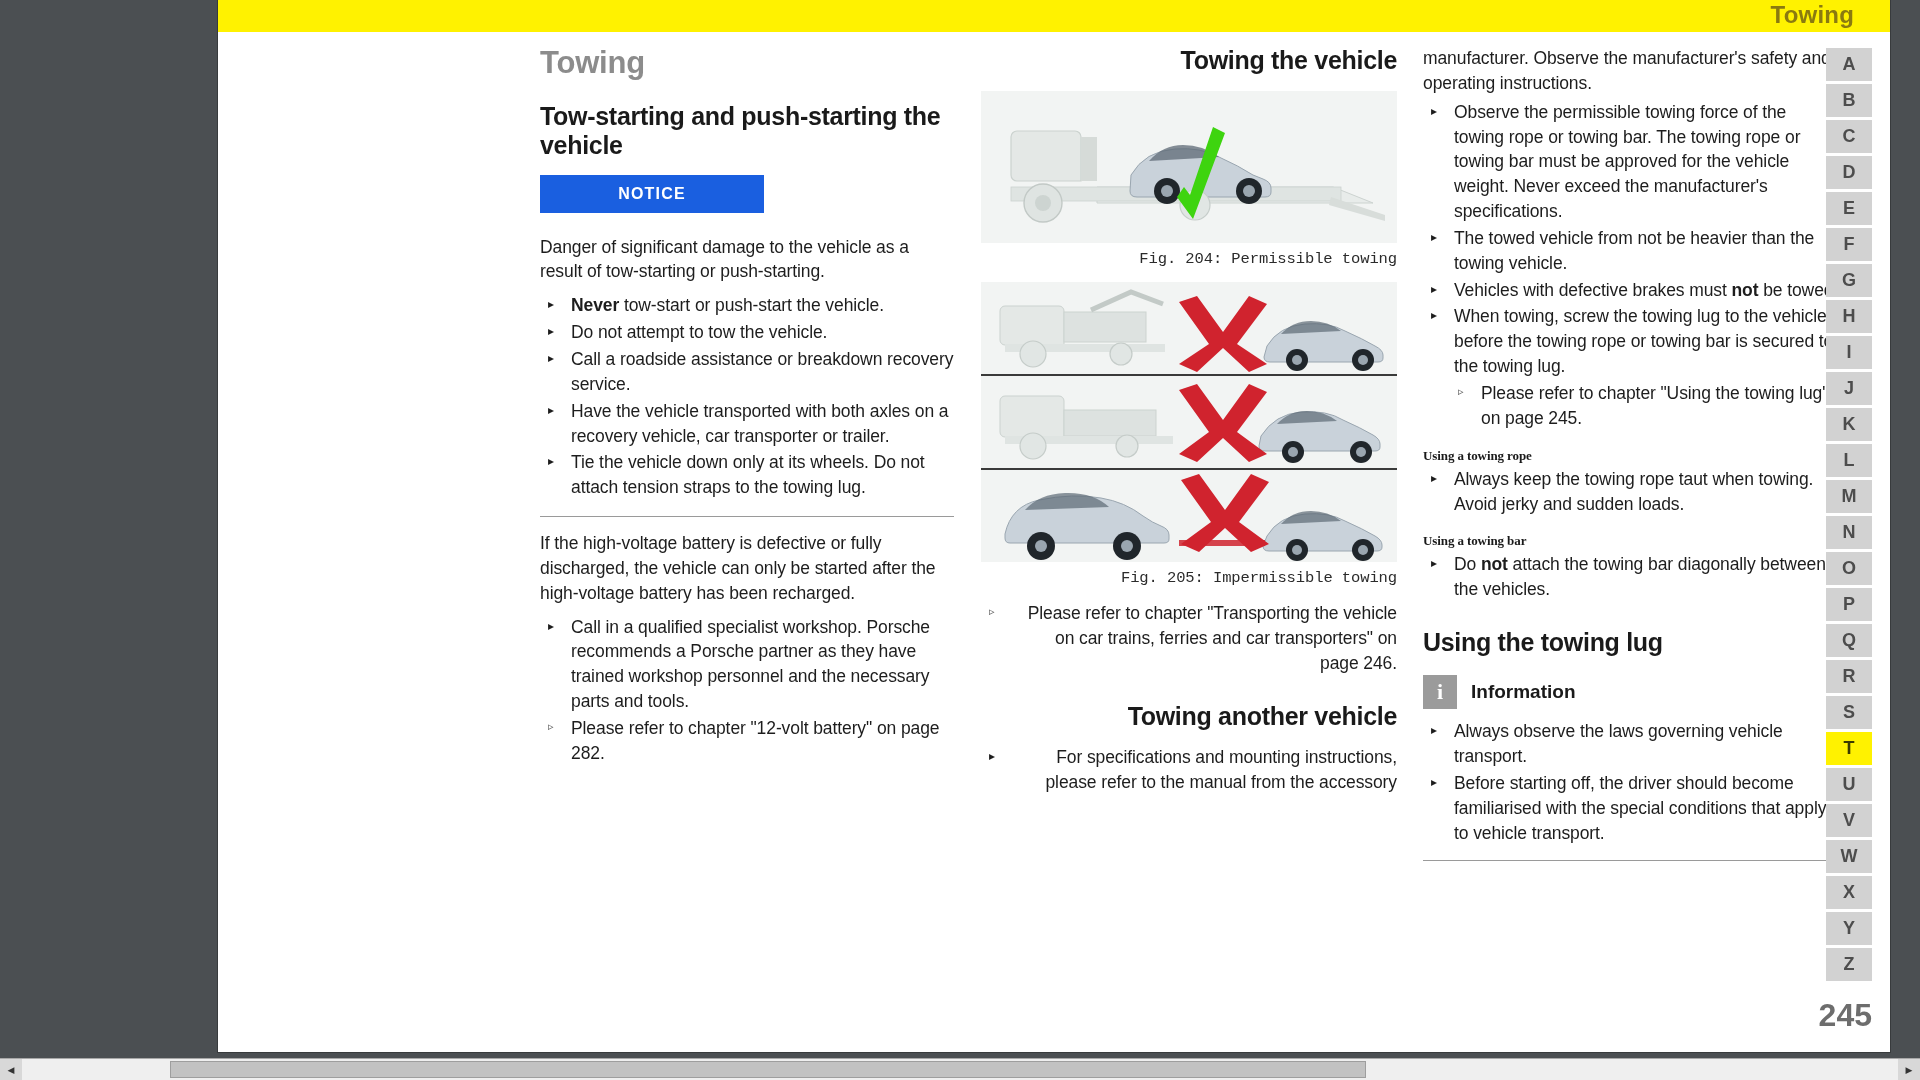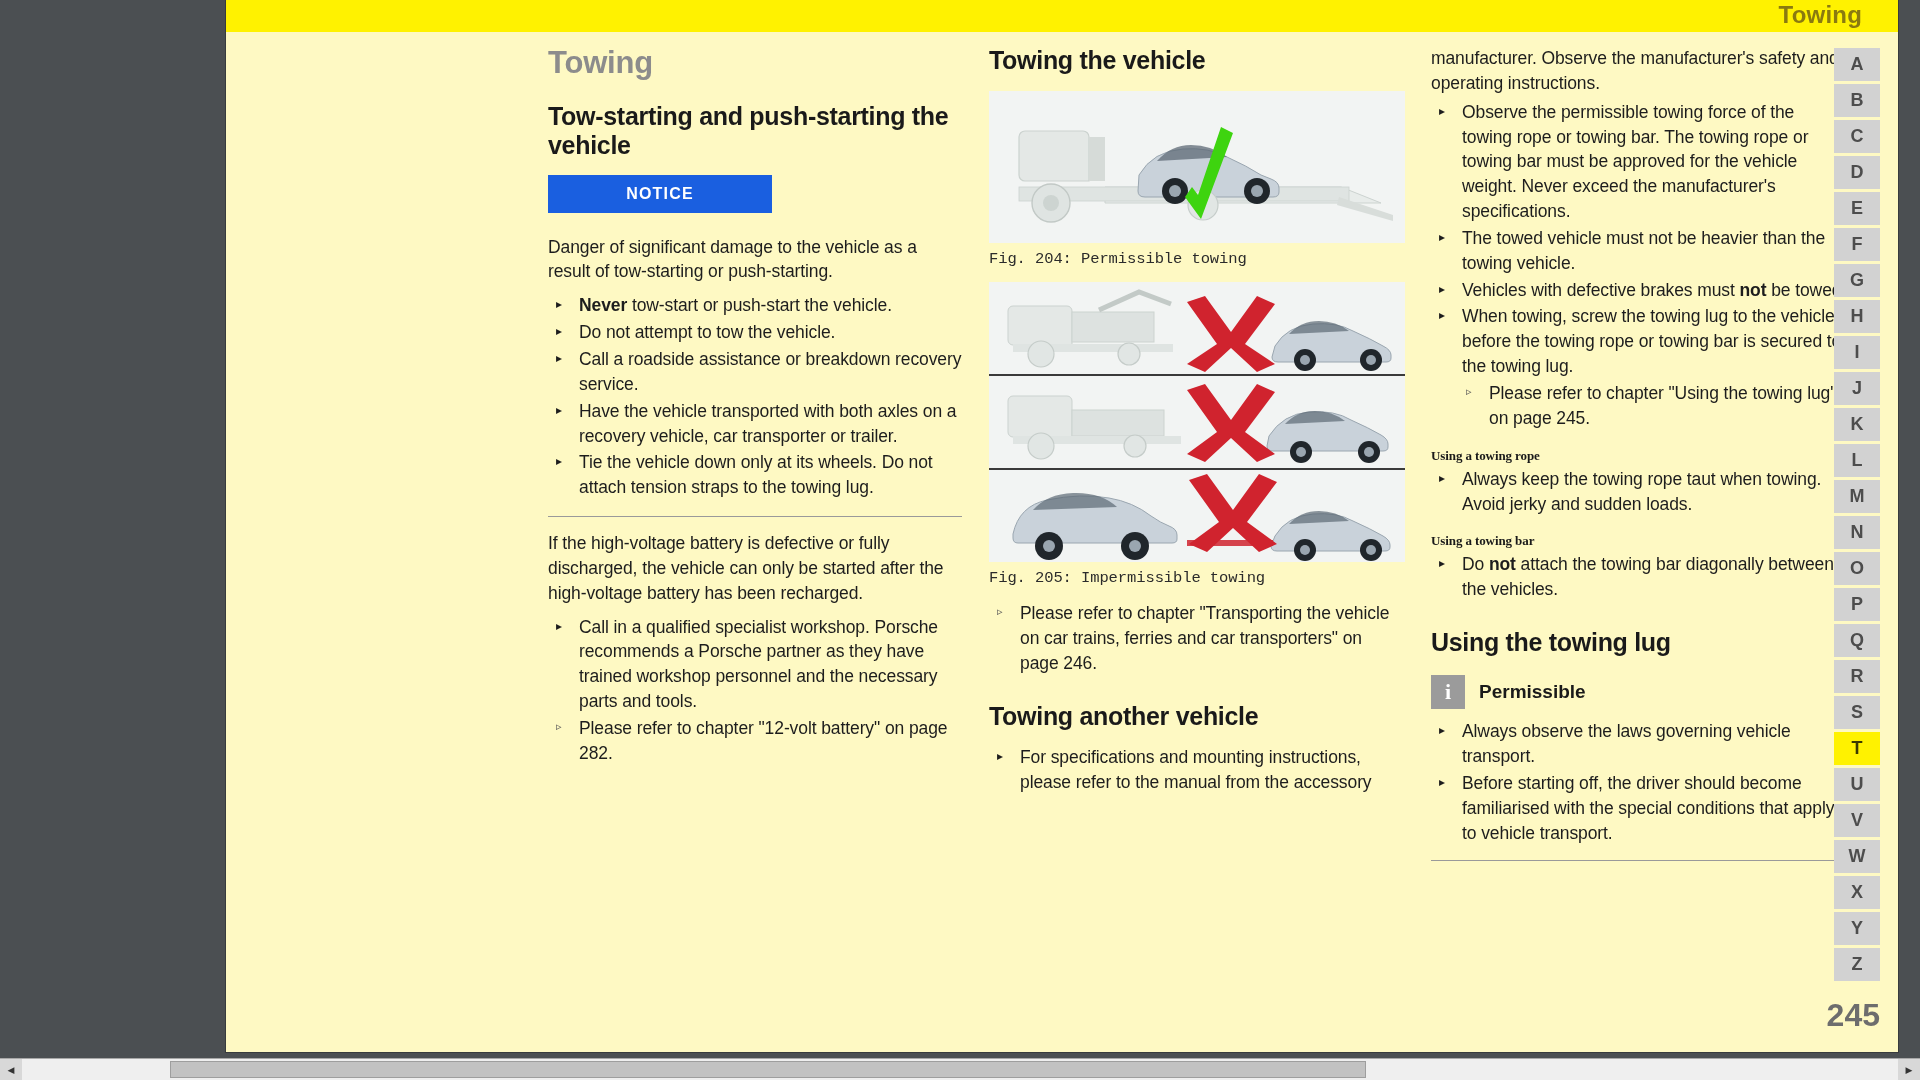--- a/index.html
+++ b/index.html
@@ -7,23 +7,23 @@
     width: 1920px; height: 1080px;
     background: #4b4f52;
     font-family: "Liberation Sans", sans-serif;
     overflow: hidden;
   }
   #viewer { position: relative; width: 1920px; height: 1080px; background: #4b4f52; }
 
   
   #page {
     position: absolute;
-    left: 226px; top: 0px;
+    left: 218px; top: 0px;
     width: 1672px; height: 1052px;
-    background: #fef9c3;
+    background: #ffffff;
     box-shadow: 0 0 0 1px rgba(0,0,0,.25);
   }
 
   
   #runhead {
     position: absolute; left: 0; top: 0;
     width: 1672px; height: 32px;
     background: #fff200;
   }
   #runhead-title {
@@ -32,21 +32,21 @@
     color: #8a7a10; letter-spacing: .2px;
   }
 
   
   #cols {
     position: absolute; left: 0; top: 32px;
     width: 1640px; height: 990px;
   }
   .col { position: absolute; top: 14px; }
   #col1 { left: 322px; width: 414px; }
-  #col2 { left: 763px; width: 416px; }
+  #col2 { left: 763px; width: 416px; text-align: right; }
   #col3 { left: 1205px; width: 416px; }
 
   
   .chapter-title {
     font-size: 31px; font-weight: bold; color: #8c8c8c;
     letter-spacing: -.2px; margin-bottom: 22px; line-height: 1.1;
   }
   h2.sec {
     font-size: 25px; font-weight: bold; color: #1a1a1a;
     line-height: 1.17; letter-spacing: -.3px; margin-bottom: 14px;
@@ -304,21 +304,21 @@
         <ul class="bul" id="c2-list2" style="margin-top:2px">
             <li><span class="mk">▸</span><span>For specifications and mounting instructions, please refer to the manual from the accessory</span></li>
           </ul>
       </div>
 
       <div class="col" id="col3">
         <p class="body">manufacturer. Observe the manufacturer's safety and operating instructions.</p>
 
         <ul class="bul" id="c3-list-top" style="margin-top:4px">
             <li><span class="mk">▸</span><span>Observe the permissible towing force of the towing rope or towing bar. The towing rope or towing bar must be approved for the vehicle weight. Never exceed the manufacturer's specifications.</span></li>
-            <li><span class="mk">▸</span><span>The towed vehicle must not be heavier than the towing vehicle.</span></li>
+            <li><span class="mk">▸</span><span>The towed vehicle from not be heavier than the towing vehicle.</span></li>
             <li><span class="mk">▸</span><span>Vehicles with defective brakes must <strong>not</strong> be towed.</span></li>
             <li><span class="mk">▸</span><span>When towing, screw the towing lug to the vehicle before the towing rope or towing bar is secured to the towing lug.</span></li>
             <ul class="bul nested" id="c3-nested">
               <li class="ref"><span class="mk">▹</span><span>Please refer to chapter "Using the towing lug" on page 245.</span></li>
             </ul>
           </ul>
 
         <h3 class="sub">Using a towing rope</h3>
         <ul class="bul" id="c3-list-rope" style="margin-top:2px">
             <li><span class="mk">▸</span><span>Always keep the towing rope taut when towing. Avoid jerky and sudden loads.</span></li>
@@ -326,21 +326,21 @@
 
         <h3 class="sub">Using a towing bar</h3>
         <ul class="bul" id="c3-list-bar" style="margin-top:2px">
             <li><span class="mk">▸</span><span>Do <strong>not</strong> attach the towing bar diagonally between the vehicles.</span></li>
           </ul>
 
         <h2 class="sec" style="margin-top:26px;margin-bottom:12px">Using the towing lug</h2>
 
         <div class="info-row">
           <div class="info-icon">i</div>
-          <div class="info-label">Permissible</div>
+          <div class="info-label">Information</div>
         </div>
 
         <ul class="bul" id="c3-list-info" style="margin-top:2px">
             <li><span class="mk">▸</span><span>Always observe the laws governing vehicle transport.</span></li>
             <li><span class="mk">▸</span><span>Before starting off, the driver should become familiarised with the special conditions that apply to vehicle transport.</span></li>
           </ul>
         <hr class="rule-bottom">
       </div>
 
     </div>

